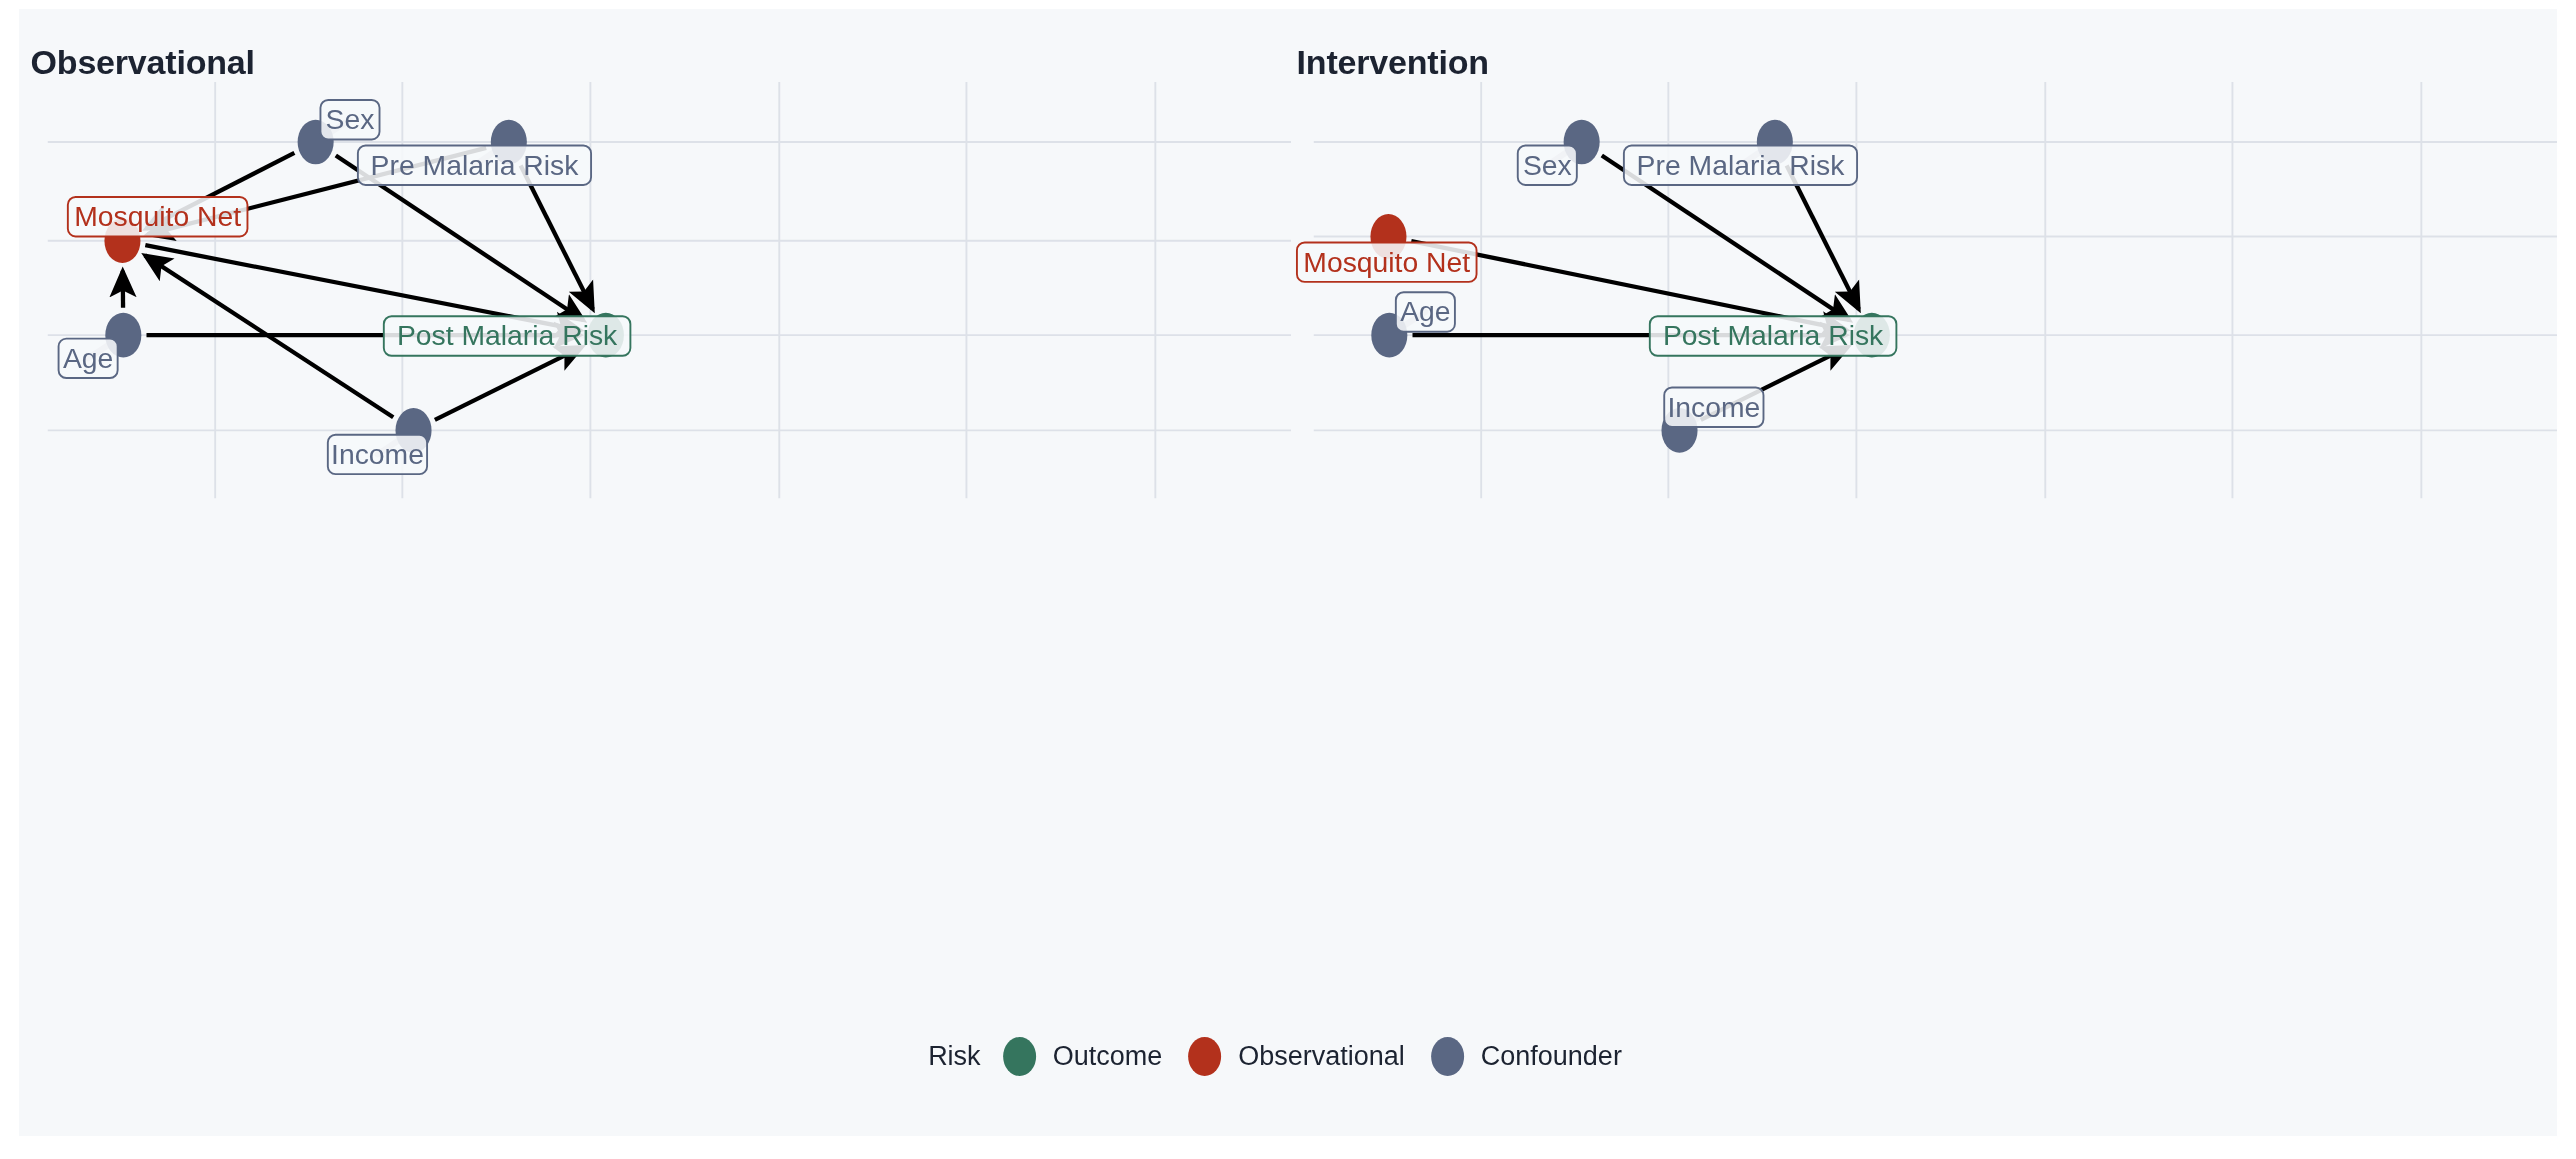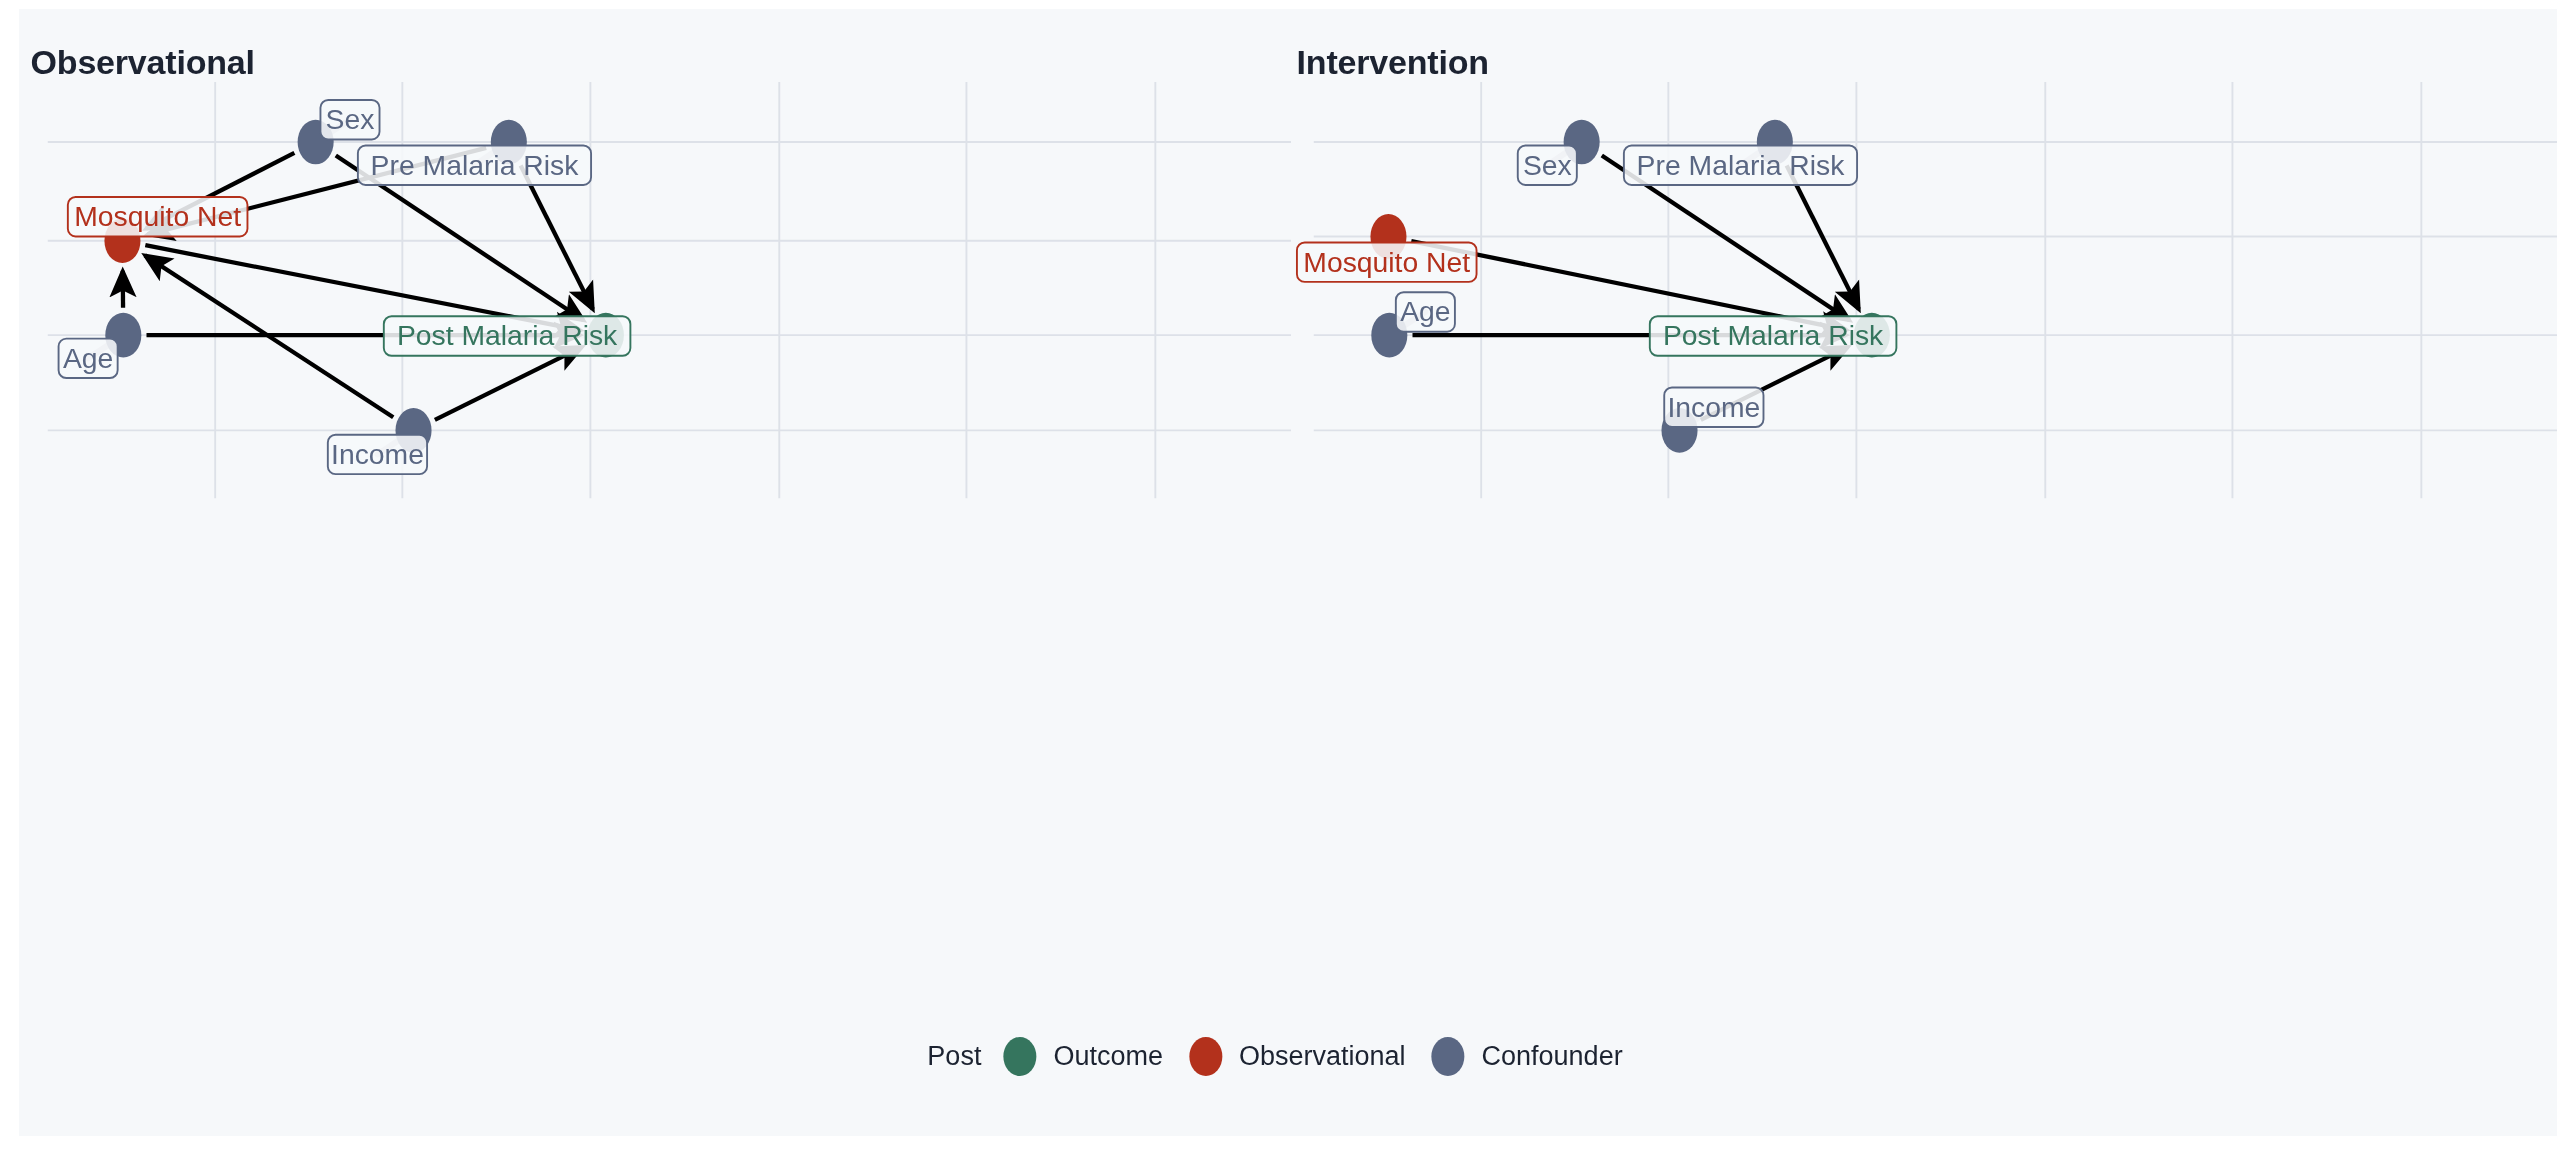--- a/index.html
+++ b/index.html
@@ -241,21 +241,21 @@
             <g>
               <rect x="438.2" y="441" width="115.6" height="46" rx="9" ry="9" fill="#f6f8fa" fill-opacity="0.88" stroke="#5a6783" stroke-width="2.2"></rect>
               <text x="496" y="475" text-anchor="middle" fill="#5a6783" font-size="33" font-family="&quot;Liberation Sans&quot;, sans-serif">Income</text>
             </g>
           </g>
         </svg>
     </div>
 
     <div class="legend">
       <div class="legend-inner">
-        <span class="legend-title">Post</span>
+        <span class="legend-title">Risk</span>
         <div class="legend-item">
           <span class="legend-swatch" style="background:#35755e"></span>
           <span class="legend-label">Outcome</span>
         </div>
         <div class="legend-item">
           <span class="legend-swatch" style="background:#b3311c"></span>
           <span class="legend-label">Observational</span>
         </div>
         <div class="legend-item">
           <span class="legend-swatch" style="background:#5a6783"></span>

